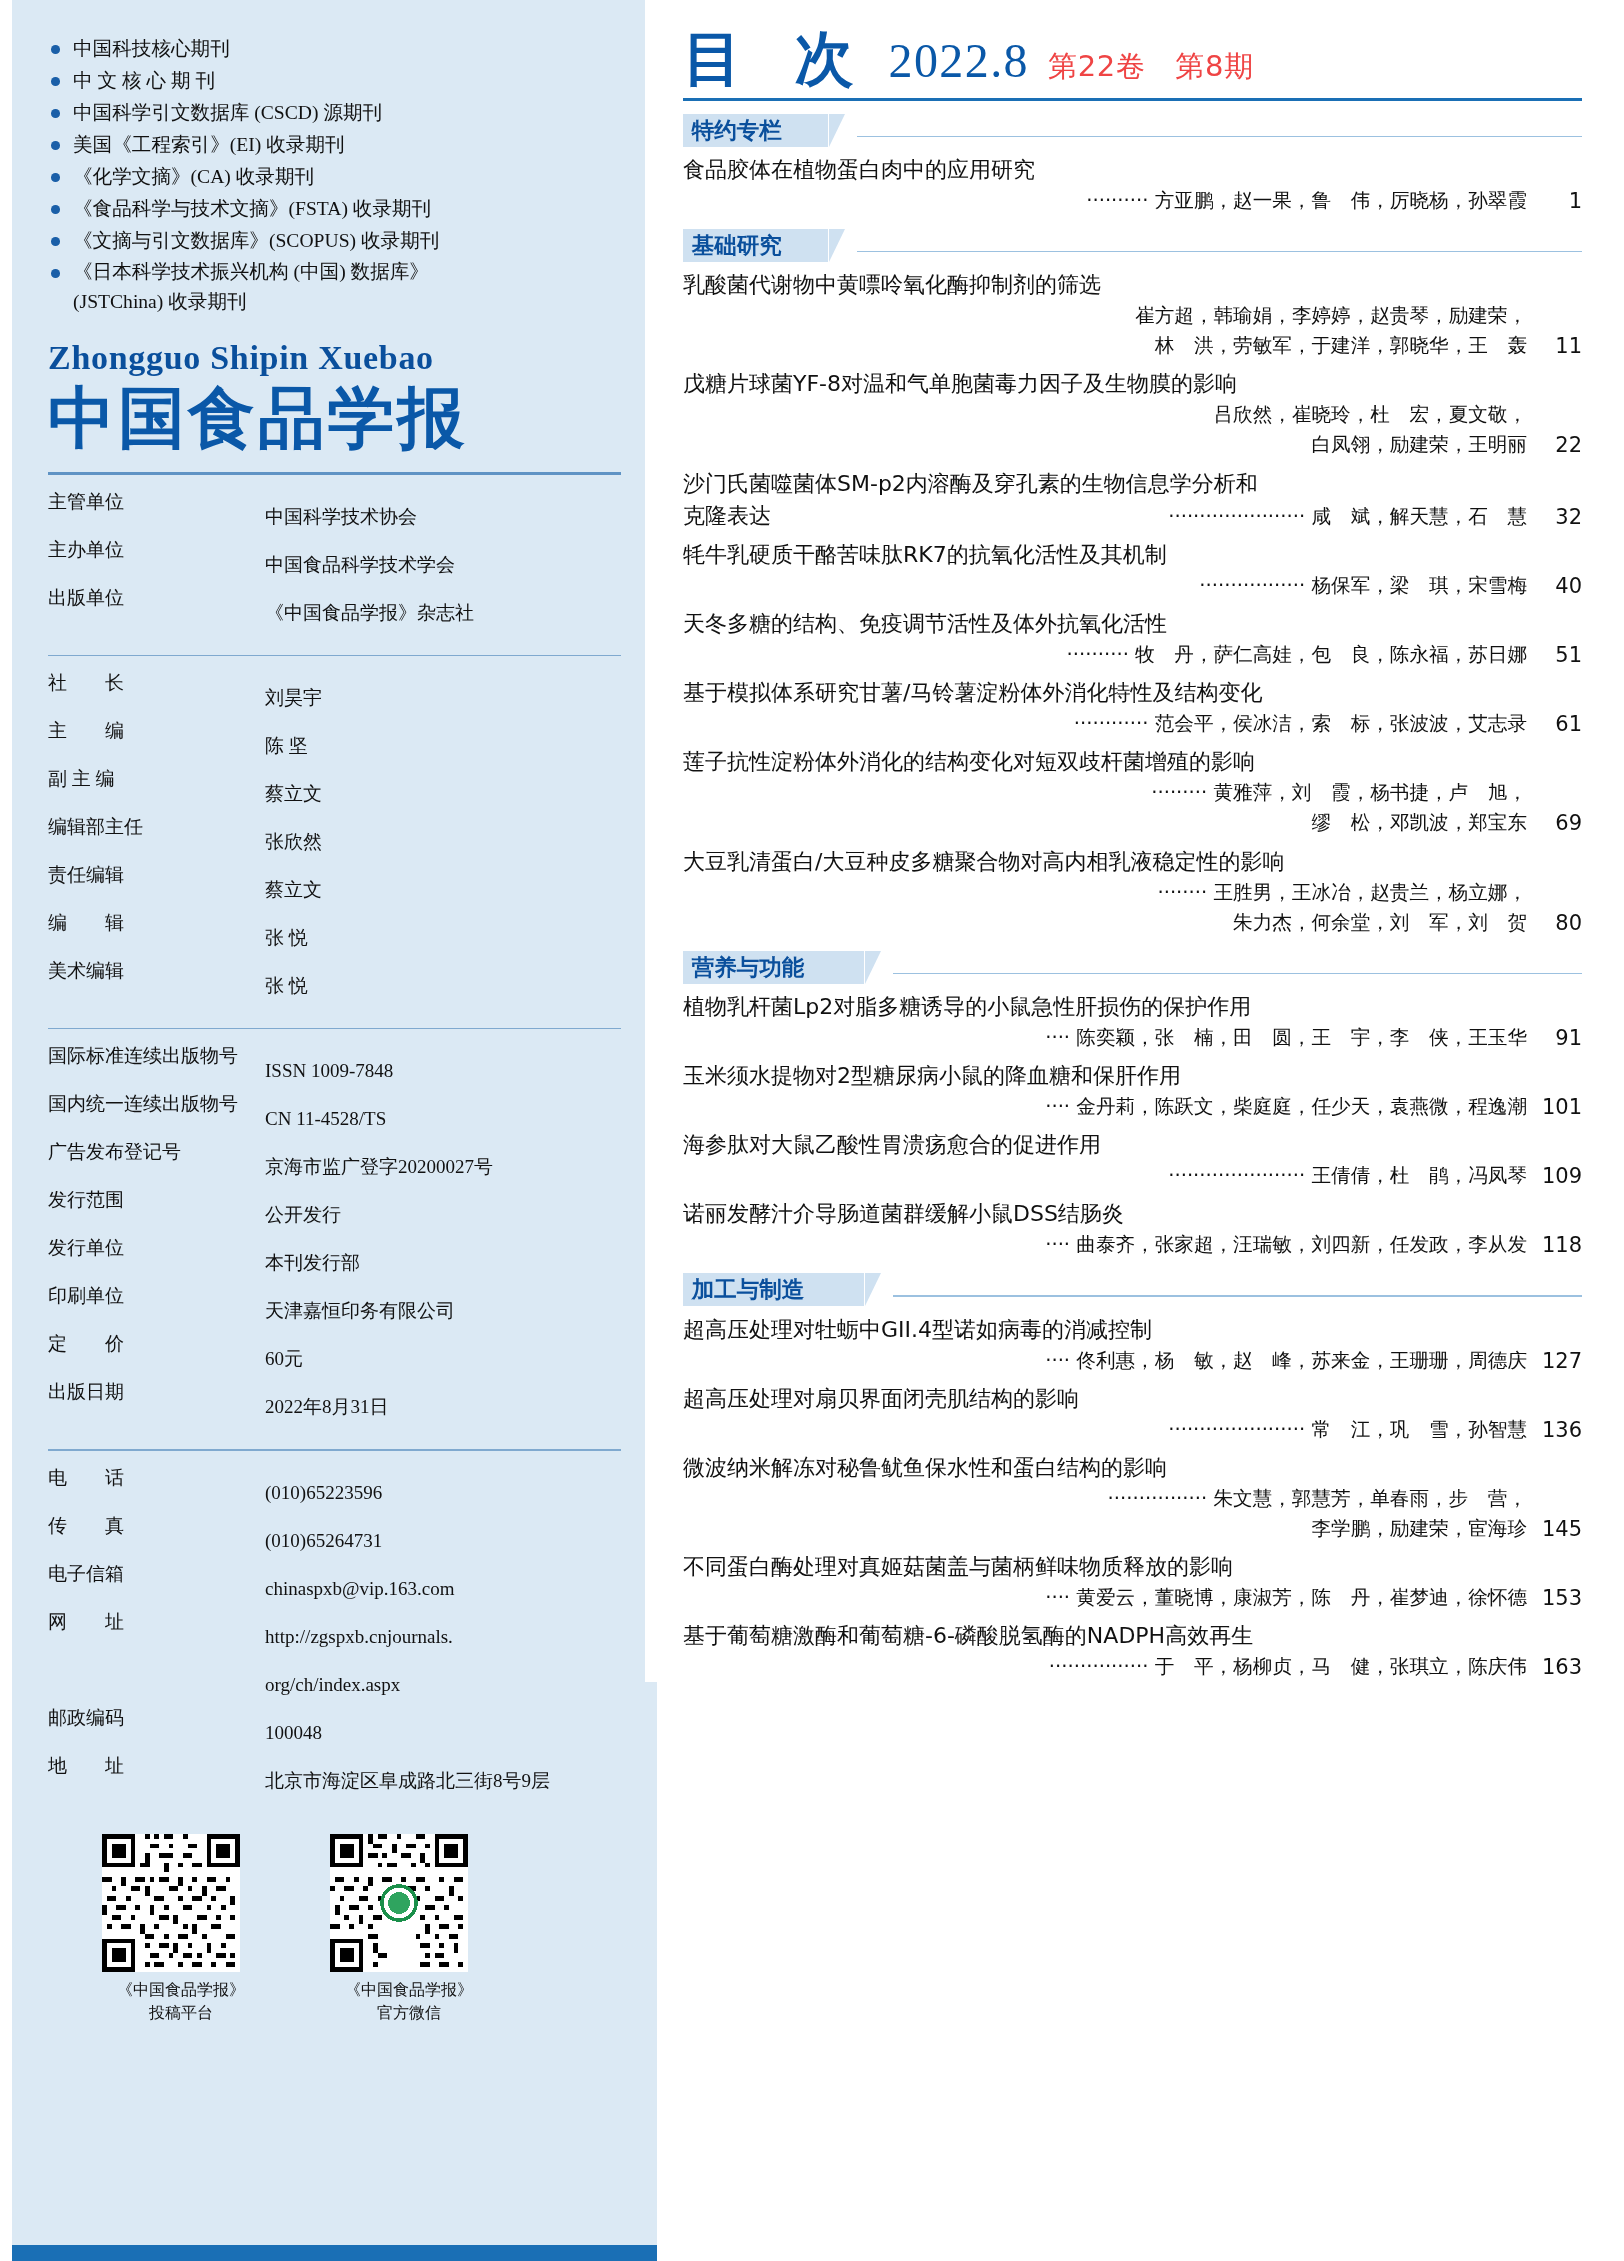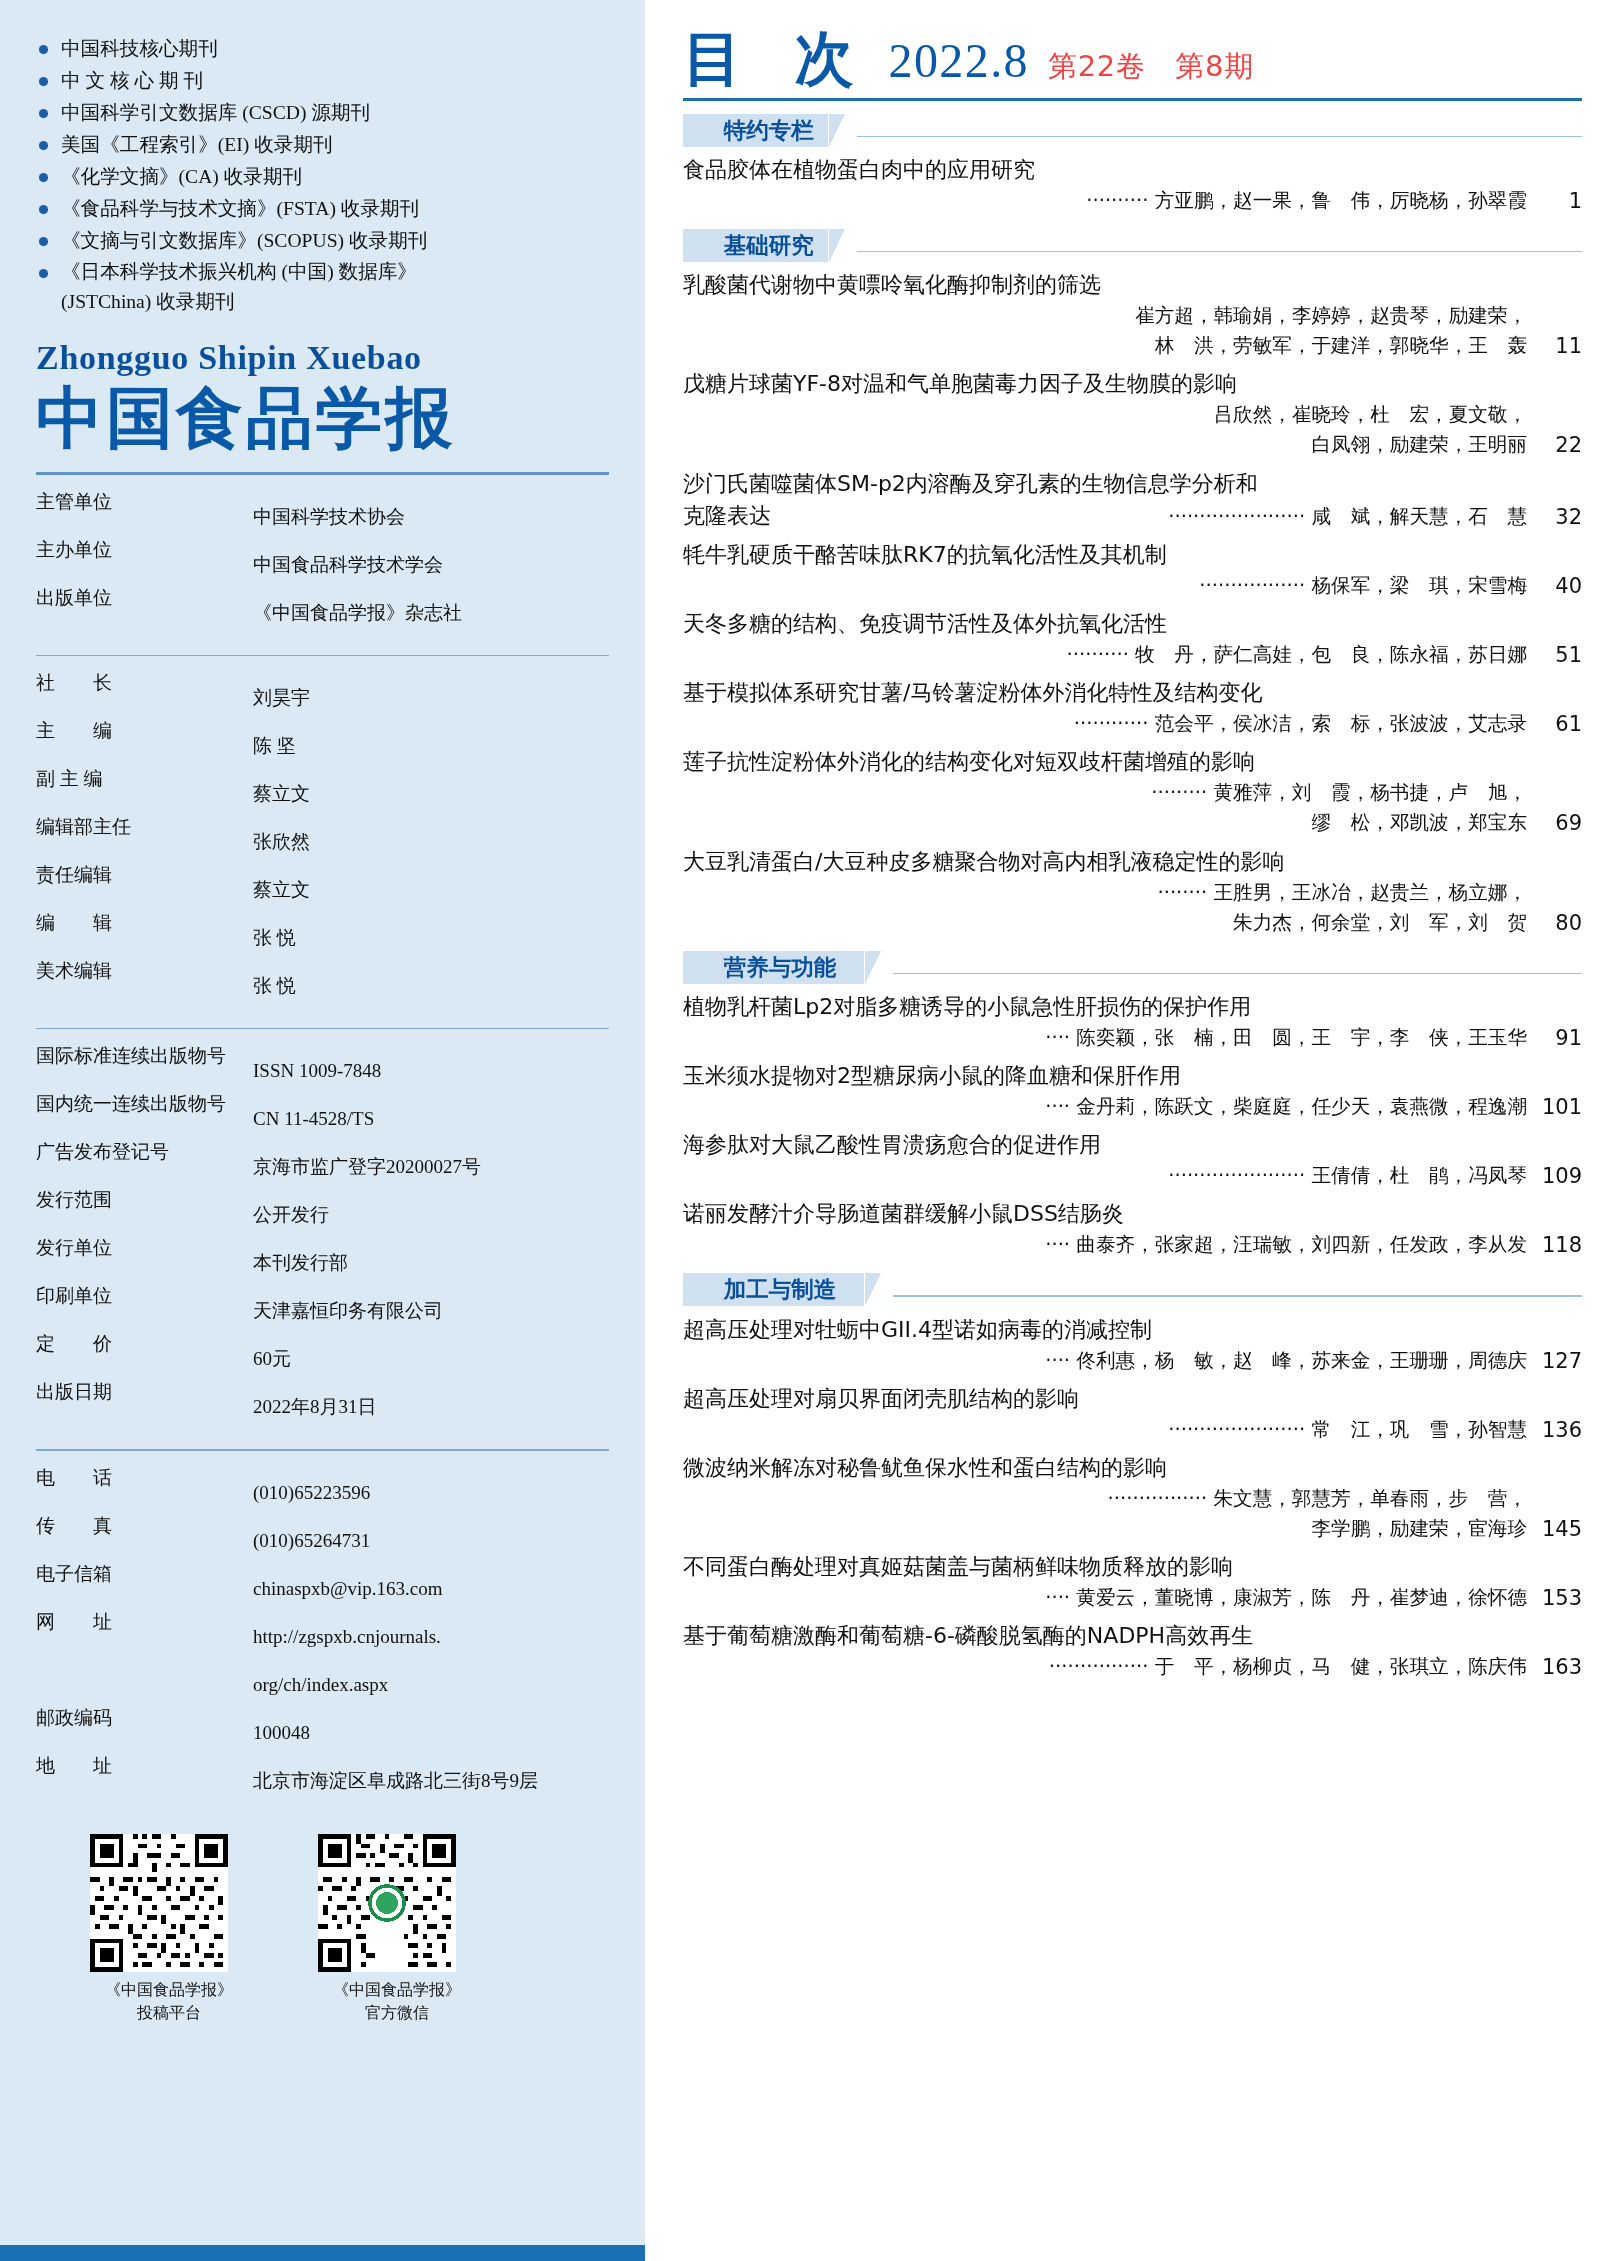--- a/index.html
+++ b/index.html
@@ -7,21 +7,21 @@
     width:1625px;height:2261px;
     background:#ffffff;
     font-family:"Liberation Serif", serif;
     position:relative;
     overflow:hidden;
   }
   .page{position:relative;width:1625px;height:2261px;}
 
   
   .left{
-    position:absolute;left:0;top:0;width:645px;height:2261px;
+    position:absolute;left:12px;top:0;width:645px;height:2261px;
     background:#dbe9f4;
     box-sizing:border-box;
   }
   .left-inner{padding:33px 36px 0 36px;}
 
   .idx-list{list-style:none;margin:0;padding:0;}
   .idx-list li{
     font-size:19.6px;line-height:32px;color:#111;
     position:relative;padding-left:25px;white-space:nowrap;
   }
@@ -80,21 +80,21 @@
     font-size:48px;color:#0a58a8;letter-spacing:1.4px;line-height:1;
     padding-bottom:2.9px;
   }
   .vol{
     font-family:"DejaVu Sans", sans-serif;
     font-size:29px;color:#ef4444;line-height:1;padding-bottom:7.2px;letter-spacing:0.7px;
   }
   .head-rule{height:2.9px;background:#1a6fb5;margin-top:10px;}
 
   .sec{
-    margin-top:13px;margin-bottom:2.9px;position:relative;height:33px;padding-left:32px;
+    margin-top:13px;margin-bottom:2.9px;position:relative;height:33px;
   }
   .sec-bg{
     position:absolute;left:0;top:0;height:33px;background:#cfe1f1;
     width:225px;
   }
   .sec-bg:after{
     content:"";position:absolute;right:-16.7px;top:0;width:0;height:0;
     border-top:33px solid #cfe1f1;border-right:16.7px solid transparent;
   }
   .sec-txt{

